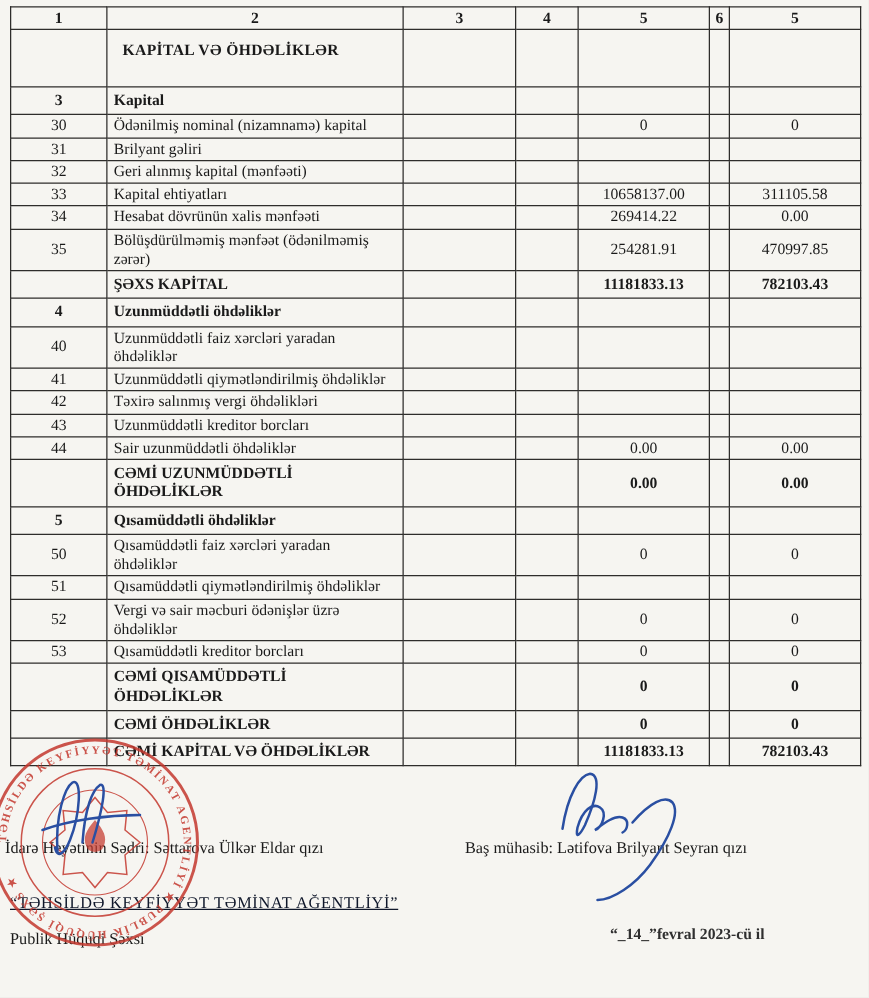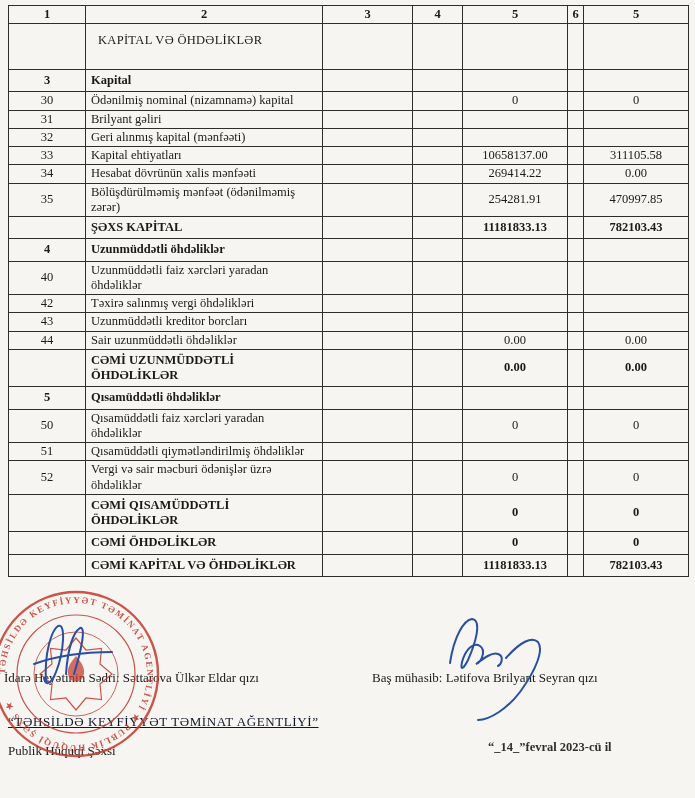--- a/index.html
+++ b/index.html
@@ -32,21 +32,21 @@
     vertical-align: middle;
     overflow: hidden;
   }
   .balance thead th { font-weight: bold; text-align: center; height: 18px; padding: 0 2px; }
   td.c-num  { text-align: center; }
   td.c-label{ text-align: left; }
   td.c-val  { text-align: center; }
   td.c-sep  { padding: 0; }
   tr.bold   { font-weight: bold; }
   tr.bold td { padding-top: 3px; padding-bottom: 3px; }
-  tr.title td { height: 46px; vertical-align: top; padding-top: 9px; font-weight: normal; }
+  tr.title td { height: 46px; vertical-align: top; padding-top: 9px; font-weight: bold; }
   tr.title td.c-label { padding-left: 12px; letter-spacing: 0.3px; }
 
   
   .footer { position: absolute; left: 0; top: 612px; width: 695px; height: 186px; font-size: 13px; z-index: 2; }
   .names       { position: absolute; top: 58px; left: 0; width: 100%; height: 18px; z-index: 4; }
   .chairman    { position: absolute; left: 4px;  top: 0; white-space: nowrap; }
   .accountant  { position: absolute; left: 372px; top: 0; white-space: nowrap; }
   .org-name    { position: absolute; top: 102px; left: 8px; letter-spacing: 0.6px; color: #0f172a; z-index: 4; text-decoration: underline; }
   .org-type    { position: absolute; top: 131px; left: 8px; z-index: 4; }
   .date-line   { position: absolute; top: 128px; left: 488px; font-size: 12.5px; font-weight: bold; color: #2f2f2f; z-index: 4; }
@@ -176,20 +176,29 @@
         <tr>
           <td class="c-num">40</td>
           <td class="c-label">Uzunmüddətli faiz xərcləri yaradan öhdəliklər</td>
           <td class="c-val"></td>
           <td class="c-val"></td>
           <td class="c-val"></td>
           <td class="c-sep"></td>
           <td class="c-val"></td>
         </tr>
         <tr>
+          <td class="c-num">41</td>
+          <td class="c-label">Uzunmüddətli qiymətləndirilmiş öhdəliklər</td>
+          <td class="c-val"></td>
+          <td class="c-val"></td>
+          <td class="c-val"></td>
+          <td class="c-sep"></td>
+          <td class="c-val"></td>
+        </tr>
+        <tr>
           <td class="c-num">42</td>
           <td class="c-label">Təxirə salınmış vergi öhdəlikləri</td>
           <td class="c-val"></td>
           <td class="c-val"></td>
           <td class="c-val"></td>
           <td class="c-sep"></td>
           <td class="c-val"></td>
         </tr>
         <tr>
           <td class="c-num">43</td>
@@ -241,20 +250,29 @@
           <td class="c-label">Qısamüddətli qiymətləndirilmiş öhdəliklər</td>
           <td class="c-val"></td>
           <td class="c-val"></td>
           <td class="c-val"></td>
           <td class="c-sep"></td>
           <td class="c-val"></td>
         </tr>
         <tr>
           <td class="c-num">52</td>
           <td class="c-label">Vergi və sair məcburi ödənişlər üzrə öhdəliklər</td>
+          <td class="c-val"></td>
+          <td class="c-val"></td>
+          <td class="c-val">0</td>
+          <td class="c-sep"></td>
+          <td class="c-val">0</td>
+        </tr>
+        <tr>
+          <td class="c-num">53</td>
+          <td class="c-label">Qısamüddətli kreditor borcları</td>
           <td class="c-val"></td>
           <td class="c-val"></td>
           <td class="c-val">0</td>
           <td class="c-sep"></td>
           <td class="c-val">0</td>
         </tr>
         <tr class="bold">
           <td class="c-num"></td>
           <td class="c-label">CƏMİ QISAMÜDDƏTLİ ÖHDƏLİKLƏR</td>
           <td class="c-val"></td>

